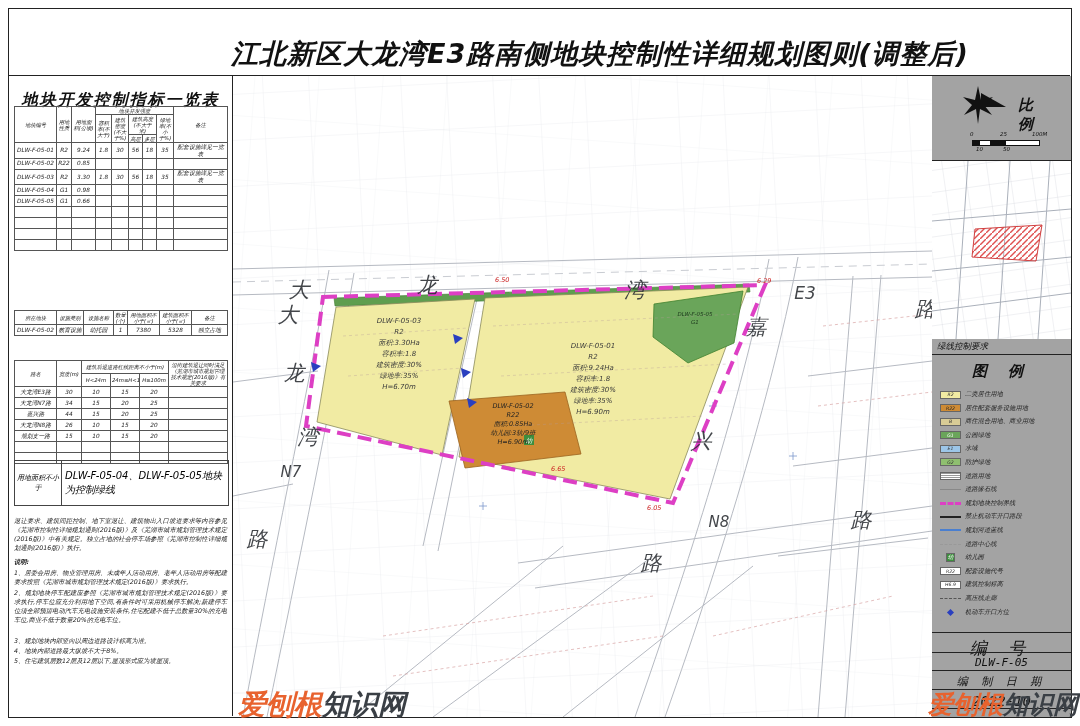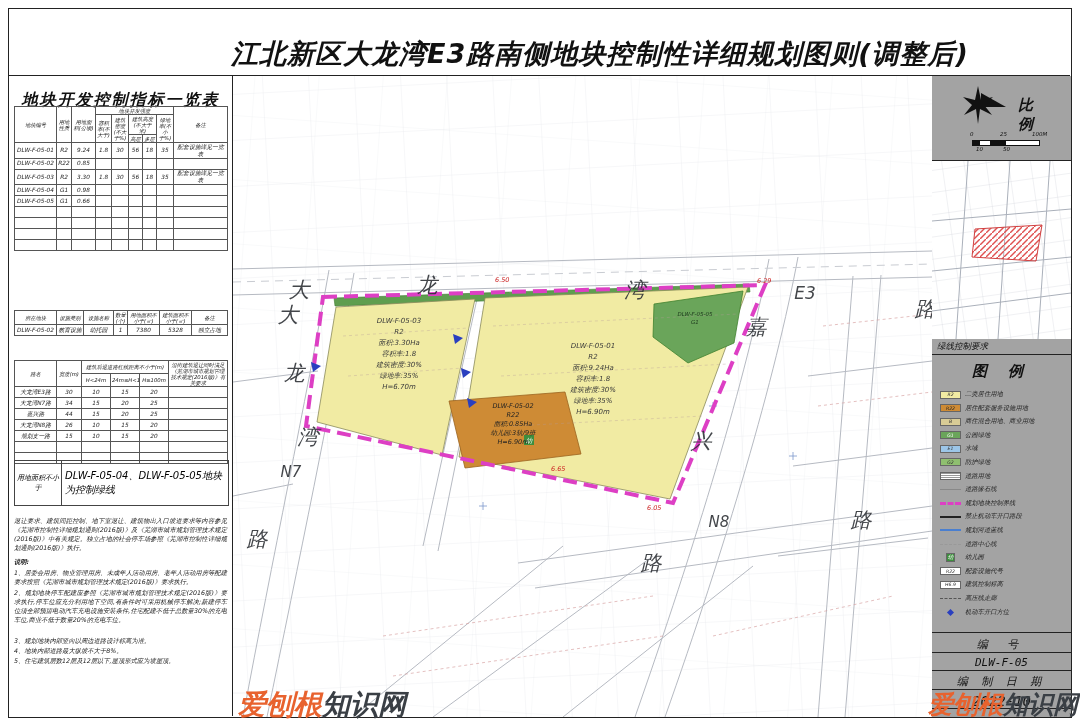--- a/index.html
+++ b/index.html
@@ -574,21 +574,21 @@
         </div>
       <div class="lrow">
           <span class="sw sw-dia">
             <i></i>
           </span>
           <span class="ltext">机动车开口方位</span>
         </div>
     </div>
 
     <div class="hline" style="left:0;top:556px;width:139px;height:1px;"></div>
-    <div class="idrow" style="top:561px;font-size:11px;letter-spacing:8px;">编  号</div>
+    <div class="idrow" style="top:561px;font-size:17px;letter-spacing:8px;">编  号</div>
     <div class="hline" style="left:0;top:576px;width:139px;height:1px;"></div>
     <div class="idrow" style="top:580px;font-size:11px;font-family:'DejaVu Sans Mono',monospace;text-align:center;">DLW-F-05</div>
     <div class="hline" style="left:0;top:594px;width:139px;height:1px;"></div>
     <div class="idrow" style="top:598px;font-size:11px;letter-spacing:5px;">编 制 日 期</div>
     <div class="hline" style="left:0;top:613px;width:139px;height:1px;"></div>
     <div class="idrow" style="top:617px;font-size:14px;font-family:'DejaVu Sans Mono',monospace;">2022-10</div>
     <div class="hline" style="left:0;top:632px;width:139px;height:1px;"></div>
   </div>
 
   <div class="wm" style="left:238px;top:686px;">

